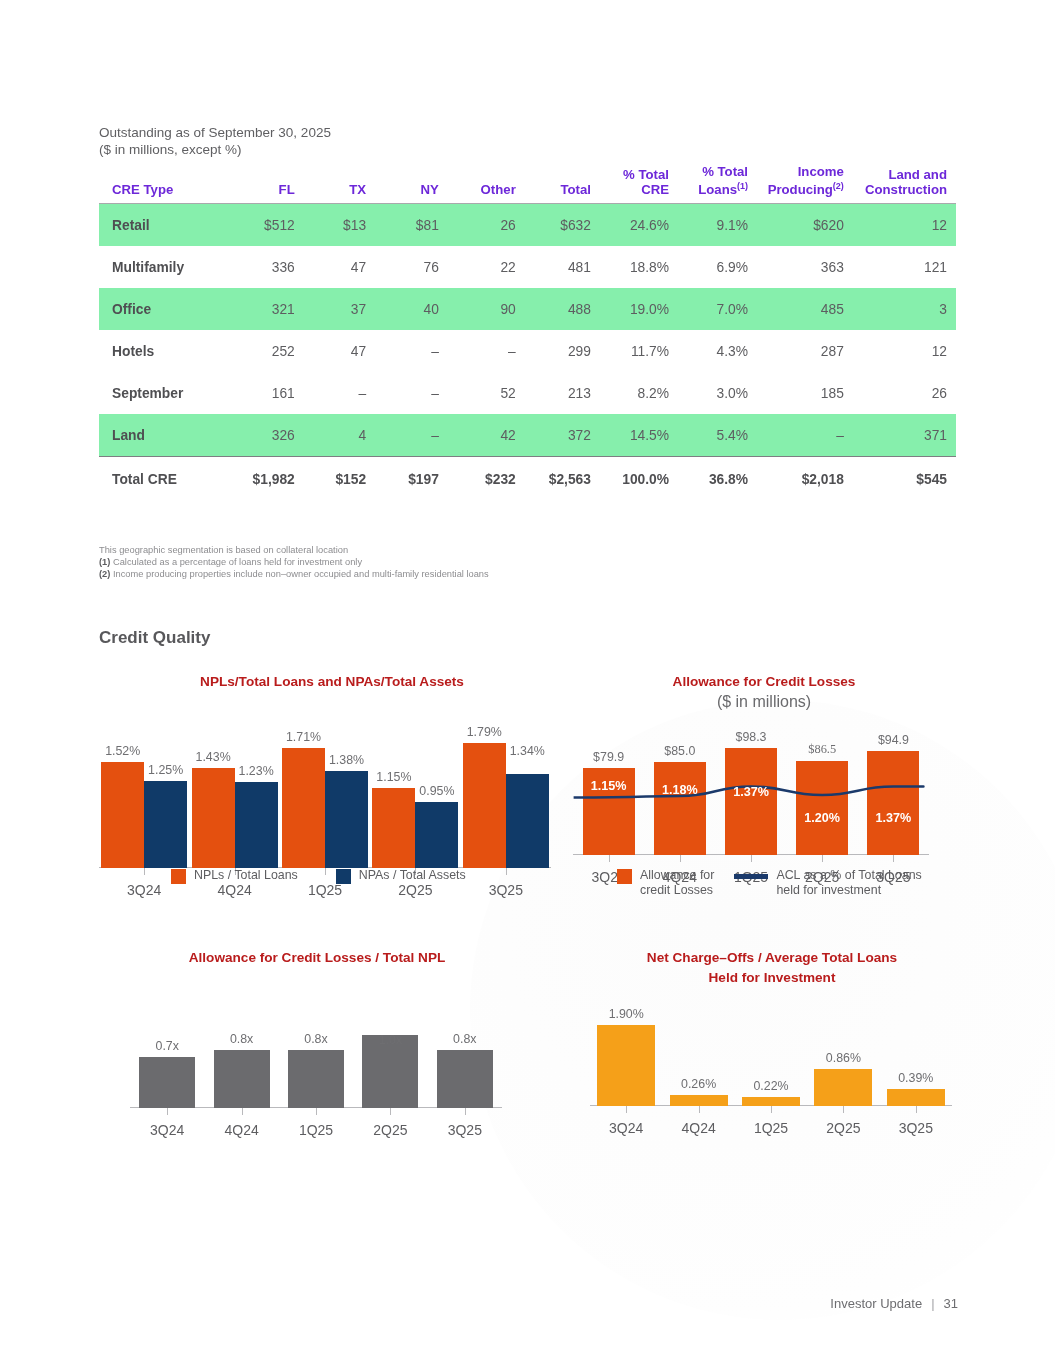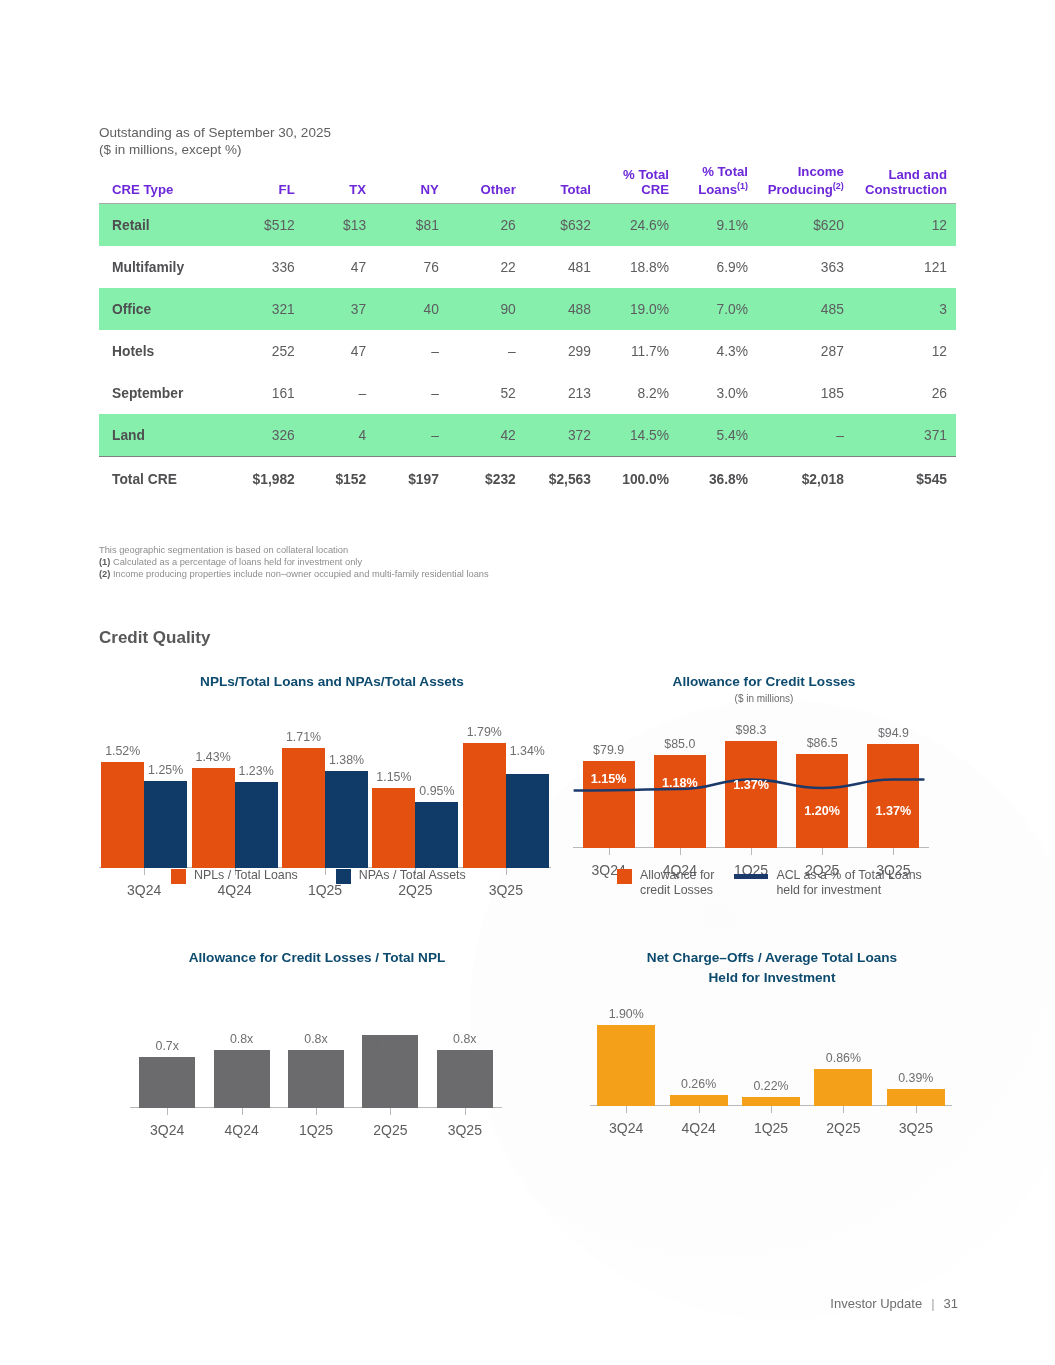--- a/index.html
+++ b/index.html
@@ -118,26 +118,26 @@
     font-weight: bold;
     color: #58585b;
   }
 
   
   .chart { position: absolute; }
   .chart-title {
     text-align: center;
     font-size: 13.6px;
     font-weight: bold;
-    color: #0c4a6e;
+    color: #b91c1c;
     line-height: 20px;
   }
   .chart-sub {
     text-align: center;
-    font-size: 10px;
+    font-size: 16px;
     color: #6a6a6d;
     margin-top: 1px;
   }
   .plot { position: relative; }
   .axis {
     position: absolute;
     left: 0;
     right: 0;
     height: 1px;
     background: #b9b9bc;
@@ -381,21 +381,21 @@
         <div class="xlabel" style="left: -4.4px; width: 80px; bottom: -30px;">3Q24</div>
         <div class="bar" style="left: 80.8px; width: 52px; height: 92.7273px; background: rgb(228, 80, 15);"></div>
         <div class="dlabel" style="left: 66.8px; width: 80px; bottom: 96.7273px;">$85.0</div>
         <div class="tick" style="left: 106.8px; bottom: -7px; height: 7px;"></div>
         <div class="xlabel" style="left: 66.8px; width: 80px; bottom: -30px;">4Q24</div>
         <div class="bar" style="left: 152px; width: 52px; height: 107.236px; background: rgb(228, 80, 15);"></div>
         <div class="dlabel" style="left: 138px; width: 80px; bottom: 111.236px;">$98.3</div>
         <div class="tick" style="left: 178px; bottom: -7px; height: 7px;"></div>
         <div class="xlabel" style="left: 138px; width: 80px; bottom: -30px;">1Q25</div>
         <div class="bar" style="left: 223.2px; width: 52px; height: 94.3636px; background: rgb(228, 80, 15);"></div>
-        <div class="dlabel" style="left: 209.2px; width: 80px; bottom: 98.3636px;">$86.5</div>
+        <div class="dlabel" style="left: 209.2px; width: 80px; bottom: 98.3636px; font-family: Liberation Serif, serif;">$86.5</div>
         <div class="tick" style="left: 249.2px; bottom: -7px; height: 7px;"></div>
         <div class="xlabel" style="left: 209.2px; width: 80px; bottom: -30px;">2Q25</div>
         <div class="bar" style="left: 294.4px; width: 52px; height: 103.527px; background: rgb(228, 80, 15);"></div>
         <div class="dlabel" style="left: 280.4px; width: 80px; bottom: 107.527px;">$94.9</div>
         <div class="tick" style="left: 320.4px; bottom: -7px; height: 7px;"></div>
         <div class="xlabel" style="left: 280.4px; width: 80px; bottom: -30px;">3Q25</div>
         <svg width="356" height="120" style="position: absolute; left: 0px; top: 0px;">
           <path d="M3.6000000000000014,62.5000000000000135.6,62.50000000000001 C71.2,62.50000000000001 71.2,61 106.80000000000001,61 C142.4,61 142.4,51.499999999999986 178,51.499999999999986 C213.60000000000002,51.499999999999986 213.60000000000002,60 249.20000000000002,60 C284.8,60 284.8,51.499999999999986 320.40000000000003,51.499999999999986 L350.40000000000003,51.499999999999986" fill="none" stroke="#1b3a6b" stroke-width="2.6" stroke-linecap="round"></path>
         </svg>
         <div class="dlabel inside" style="left: 1.6px; width: 68px; bottom: 62px;">1.15%</div>

